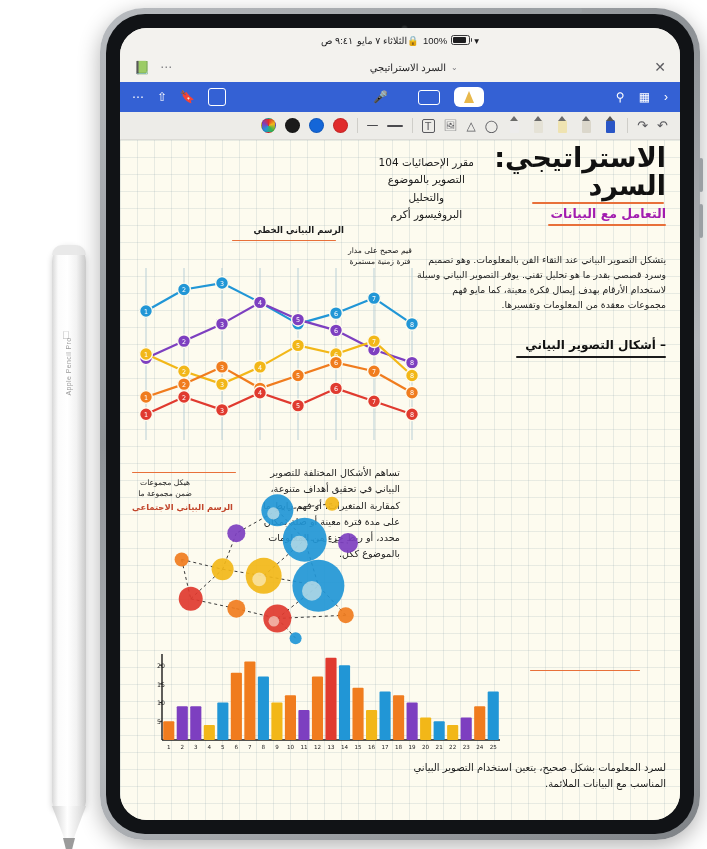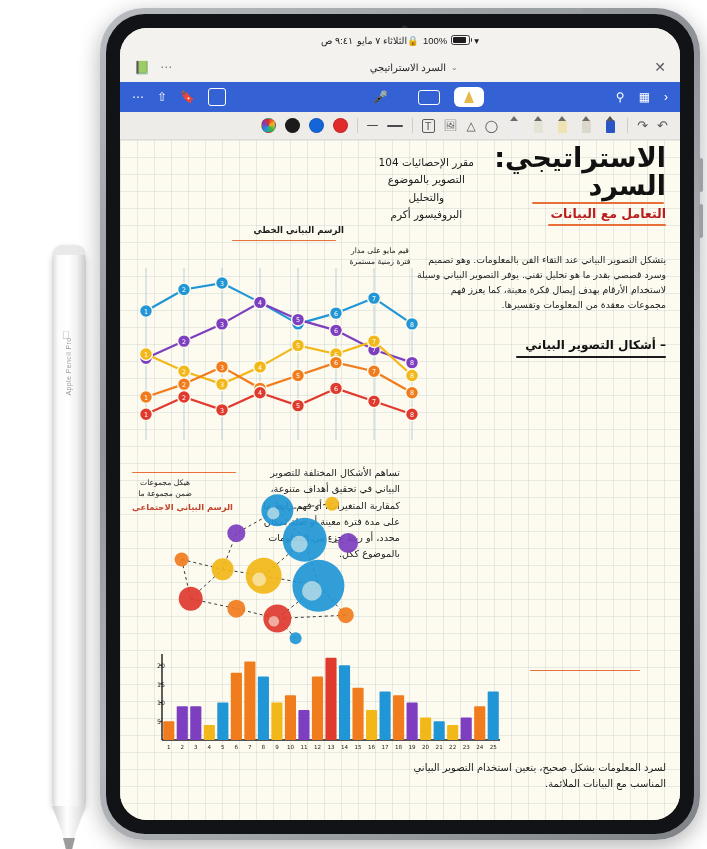--- a/index.html
+++ b/index.html
@@ -78,21 +78,21 @@
   .page .grid{position:absolute;inset:0;
     background-image:linear-gradient(to right,rgba(140,160,170,.19) 1px,transparent 1px),
                      linear-gradient(to bottom,rgba(140,160,170,.19) 1px,transparent 1px);
     background-size:17px 17px;}
 
   .hand{font-family:"DejaVu Sans",sans-serif;color:#1b1b1b;}
   .blk{position:absolute;}
 
   
   .title1{right:14px;top:4px;font-size:27px;font-weight:bold;color:#111;letter-spacing:-1px;line-height:1.05;text-align:right;}
-  .title2{right:14px;top:66px;font-size:12.5px;font-weight:bold;color:#b91c1c;}
+  .title2{right:14px;top:66px;font-size:12.5px;font-weight:bold;color:#a21caf;}
   .uline{position:absolute;height:2px;background:#e8703a;border-radius:2px;}
 
   .meta{right:206px;top:14px;font-size:10.5px;line-height:1.65;text-align:center;color:#1b1b1b;}
 
   .para{font-size:9.3px;line-height:1.62;color:#1b1b1b;text-align:right;}
 
   .sub{font-size:12px;font-weight:bold;color:#111;}
 
   .cap{font-size:7.6px;color:#1b1b1b;text-align:center;line-height:1.4;}
 
@@ -214,30 +214,30 @@
           <div class="blk hand title2">التعامل مع البيانات</div>
           <div class="uline" style="right:14px;top:84px;width:118px;height:1.6px;"></div>
 
           <div class="blk hand meta">
             <div>مقرر الإحصائيات 104</div>
             <div>التصوير بالموضوع</div>
             <div>والتحليل</div>
             <div>البروفيسور أكرم</div>
           </div>
 
-          <div class="blk hand para" style="right:14px;top:112px;width:250px;">يتشكل التصوير البياني عند التقاء الفن بالمعلومات. وهو تصميم وسرد قصصي بقدر ما هو تحليل تقني. يوفر التصوير البياني وسيلة لاستخدام الأرقام بهدف إيصال فكرة معينة، كما يعزز فهم مجموعات معقدة من المعلومات وتفسيرها.</div>
+          <div class="blk hand para" style="right:14px;top:112px;width:250px;">يتشكل التصوير البياني عند التقاء الفن بالمعلومات. وهو تصميم وسرد قصصي بقدر ما هو تحليل تقني. يوفر التصوير البياني وسيلة لاستخدام الأرقام بهدف إيصال فكرة معينة، كما مايو فهم مجموعات معقدة من المعلومات وتفسيرها.</div>
 
           <div class="blk hand sub" style="right:14px;top:198px;">– أشكال التصوير البياني</div>
           <div class="uline" style="right:14px;top:216px;width:150px;height:1.6px;background:#1b1b1b;"></div>
 
 
           <div class="blk" style="left:10px;top:84px;width:290px;height:240px;">
             <div class="hand cap" style="position:absolute;right:76px;top:0;width:120px;font-weight:bold;font-size:8.6px;text-align:right;">الرسم البياني الخطي</div>
             <div class="uline" style="right:84px;top:16px;width:104px;height:1.4px;background:#e8703a;"></div>
-            <div class="hand cap" style="position:absolute;right:6px;top:22px;width:68px;">قيم مايو على مدار فترة زمنية مستمرة</div>
+            <div class="hand cap" style="position:absolute;right:6px;top:22px;width:68px;">قيم صحيح على مدار فترة زمنية مستمرة</div>
             <svg width="290" height="200" viewBox="0 0 290 200" style="position:absolute;left:0;top:36px;">
               <g id="lc">
                   <line x1="16" y1="8" x2="16" y2="180" stroke="#b9cfd6" stroke-width="1"></line>
                   <line x1="54" y1="8" x2="54" y2="180" stroke="#b9cfd6" stroke-width="1"></line>
                   <line x1="92" y1="8" x2="92" y2="180" stroke="#b9cfd6" stroke-width="1"></line>
                   <line x1="130" y1="8" x2="130" y2="180" stroke="#b9cfd6" stroke-width="1"></line>
                   <line x1="168" y1="8" x2="168" y2="180" stroke="#b9cfd6" stroke-width="1"></line>
                   <line x1="206" y1="8" x2="206" y2="180" stroke="#b9cfd6" stroke-width="1"></line>
                   <line x1="244" y1="8" x2="244" y2="180" stroke="#b9cfd6" stroke-width="1"></line>
                   <line x1="282" y1="8" x2="282" y2="180" stroke="#b9cfd6" stroke-width="1"></line>

